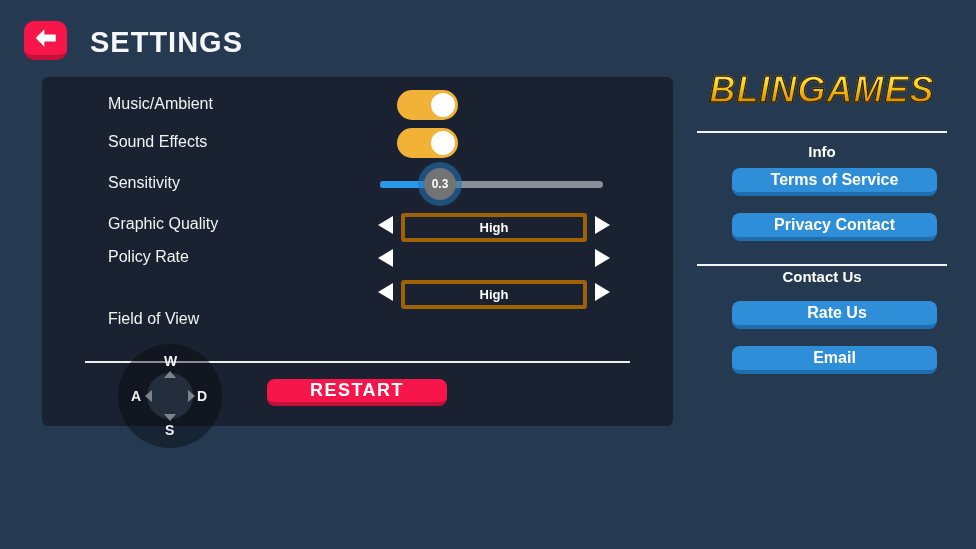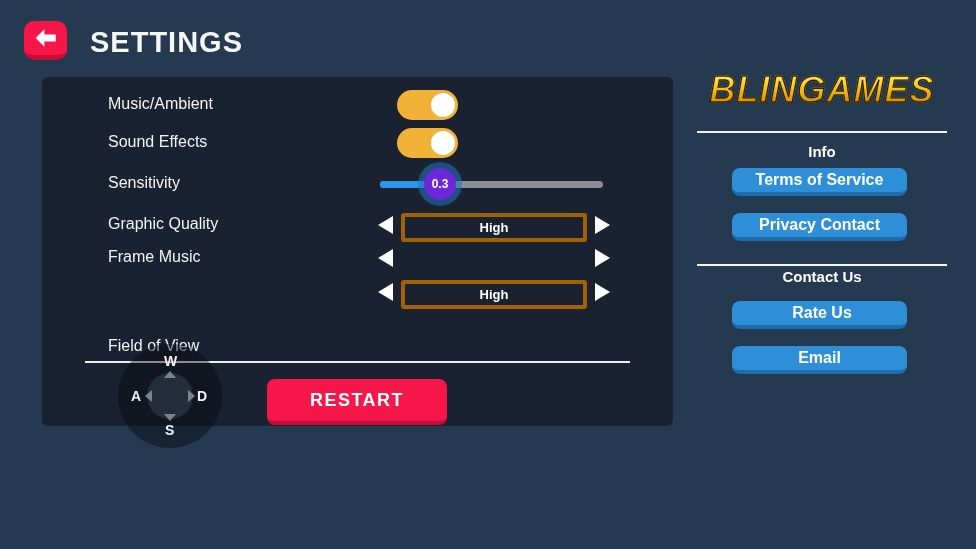--- a/index.html
+++ b/index.html
@@ -49,21 +49,21 @@
   .slider .fill{
     position:absolute;left:0;top:19px;height:7px;
     background:#2B96EC;border-radius:4px;
   }
   .slider .halo{
     position:absolute;top:0;width:44px;height:44px;border-radius:50%;
     background:rgba(35,118,185,0.55);
   }
   .slider .thumb{
     position:absolute;top:6px;width:32px;height:32px;border-radius:50%;
-    background:#6d28d9;display:flex;align-items:center;justify-content:center;
+    background:#737373;display:flex;align-items:center;justify-content:center;
     font-size:12px;font-weight:700;color:#FFFFFF;
   }
   
   .arrow-left{
     position:absolute;width:0;height:0;cursor:pointer;
     border-top:9px solid transparent;border-bottom:9px solid transparent;
     border-right:15px solid #FFFFFF;
   }
   .arrow-right{
     position:absolute;width:0;height:0;cursor:pointer;
@@ -73,21 +73,21 @@
   .select-box{
     position:absolute;left:359px;width:178px;height:21px;
     border:4px solid #a16207;border-radius:3px;background:transparent;
     display:flex;align-items:center;justify-content:center;
     font-size:13px;font-weight:700;color:#FFFFFF;
   }
   .panel-divider{
     position:absolute;left:43px;top:284px;width:545px;height:2px;background:#ECEEF0;
   }
   .restart-btn{
-    position:absolute;left:225px;top:302px;width:180px;height:46px;
+    position:absolute;left:225px;top:302px;width:180px;height:27px;
     background:#F7164A;border:none;border-radius:8px;
     border-bottom:4px solid #C50E38;cursor:pointer;
     font-family:"Liberation Sans", sans-serif;
     font-size:18px;font-weight:800;color:#FFFFFF;letter-spacing:1.5px;
   }
   
   .wasd{
     position:absolute;left:118px;top:344px;width:104px;height:104px;
     border-radius:50%;background:rgba(4,7,13,0.42);
   }
@@ -125,21 +125,21 @@
   .side-line{position:absolute;left:697px;width:250px;height:2px;background:#F2F4F6;}
   .side-line-1{top:131px;}
   .side-line-2{top:264px;}
   .side-heading{
     position:absolute;left:697px;width:250px;text-align:center;
     font-size:15px;font-weight:700;color:#FFFFFF;
   }
   .heading-info{top:143px;}
   .heading-contact{top:268px;}
   .side-btn{
-    position:absolute;left:732px;width:175px;height:28px;
+    position:absolute;left:732px;width:205px;height:28px;
     background:#2E8FD8;border:none;border-radius:8px;
     border-bottom:4px solid #1E6EAE;cursor:pointer;
     font-family:"Liberation Sans", sans-serif;
     font-size:16px;font-weight:700;color:#FFFFFF;
   }
   .btn-terms{top:168px;}
   .btn-privacy{top:213px;}
   .btn-rate{top:301px;padding-left:11px;}
   .btn-email{top:346px;}
 </style>
@@ -173,29 +173,29 @@
     <div class="fill" style="width:62px"></div>
     <div class="halo" style="left:38px"></div>
     <div class="thumb" style="left:44px">0.3</div>
   </div>
 
   <div class="row-label" style="top:138px">Graphic Quality</div>
   <div class="arrow-left" style="left:336px;top:139px"></div>
   <div class="select-box" style="top:136px">High</div>
   <div class="arrow-right" style="left:553px;top:139px"></div>
 
-  <div class="row-label" style="top:171px">Frame Music</div>
+  <div class="row-label" style="top:171px">Policy Rate</div>
   <div class="arrow-left" style="left:336px;top:172px"></div>
   <div class="arrow-right" style="left:553px;top:172px"></div>
 
   <div class="arrow-left" style="left:336px;top:206px"></div>
   <div class="select-box" style="top:203px">High</div>
   <div class="arrow-right" style="left:553px;top:206px"></div>
 
-  <div class="row-label" style="top:260px">Field of View</div>
+  <div class="row-label" style="top:233px">Field of View</div>
 
   <div class="panel-divider"></div>
 
   <button class="restart-btn">RESTART</button>
 </div>
 
 <div class="wasd">
   <div class="knob"></div>
   <div class="key key-up">W</div>
   <div class="key key-down">S</div>

